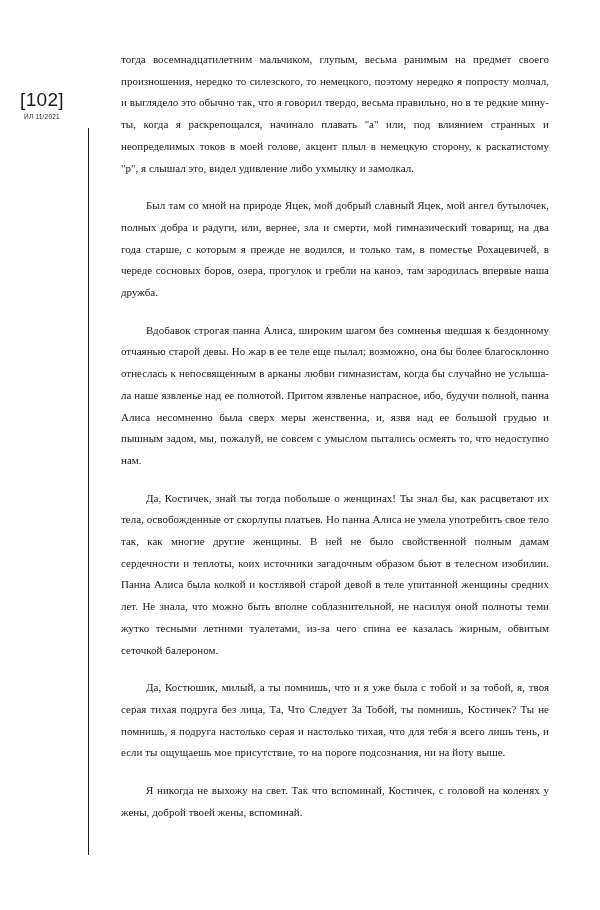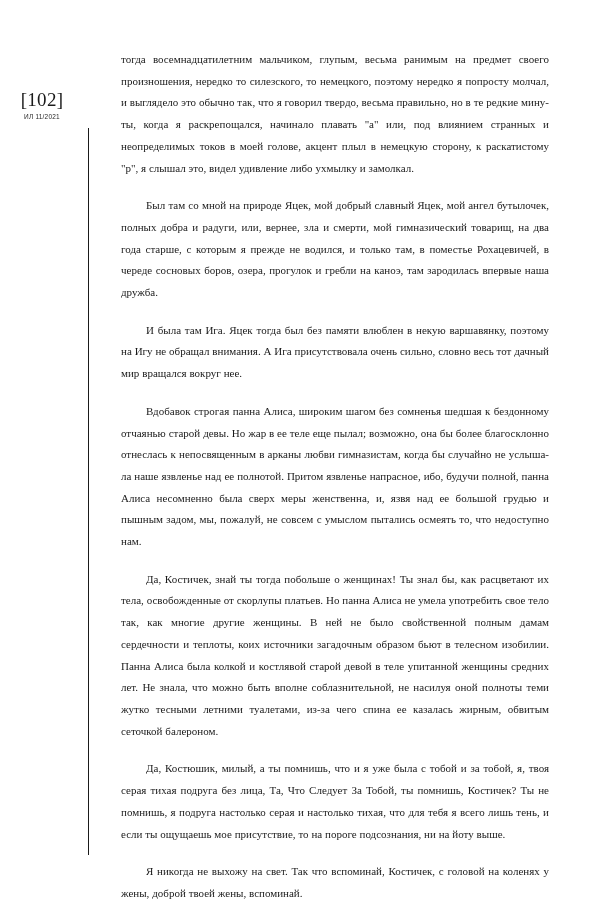--- a/index.html
+++ b/index.html
@@ -24,21 +24,21 @@
 
   
   .folio {
     position: absolute;
     left: 0;
     top: 90px;
     width: 84px;
     text-align: center;
   }
   .folio-number {
-    font-family: Liberation Serif, serif;
+    font-family: Liberation Sans, sans-serif;
     font-size: 19px;
     line-height: 1;
     color: #1a1a1a;
     letter-spacing: 0.3px;
   }
   .folio-issue {
     margin-top: 5px;
     font-family: "Liberation Sans", "DejaVu Sans", sans-serif;
     font-size: 6.5px;
     line-height: 1;
@@ -85,21 +85,20 @@
   <div class="folio">
     <div class="folio-number">[102]</div>
     <div class="folio-issue">ИЛ 11/2021</div>
   </div>
 
   <div class="margin-rule"></div>
 
   <div class="textcol">
     <p class="para first">тогда восемнадцатилетним мальчиком, глупым, весьма ранимым на предмет своего произношения, нередко то силезского, то немецко­го, поэтому нередко я попросту молчал, и выглядело это обычно так, что я говорил твердо, весьма правильно, но в те редкие мину­ты, когда я раскрепощался, начинало плавать "а" или, под влияни­ем странных и неопределимых токов в моей голове, акцент плыл в немецкую сторону, к раскатистому "р", я слышал это, видел удивле­ние либо ухмылку и замолкал.</p>
     <p class="para">Был там со мной на природе Яцек, мой добрый славный Яцек, мой ангел бутылочек, полных добра и радуги, или, вернее, зла и смерти, мой гимназический товарищ, на два года старше, с кото­рым я прежде не водился, и только там, в поместье Рохацевичей, в череде сосновых боров, озера, прогулок и гребли на каноэ, там за­родилась впервые наша дружба.</p>
-    <p class="para">И была там Ига. Яцек тогда был без памяти влюблен в некую вар­шавянку, поэтому на Игу не обращал внимания. А Ига присутствова­ла очень сильно, словно весь тот дачный мир вращался вокруг нее.</p>
     <p class="para">Вдобавок строгая панна Алиса, широким шагом без сомненья шедшая к бездонному отчаянью старой девы. Но жар в ее теле еще пылал; возможно, она бы более благосклонно отнеслась к непосвя­щенным в арканы любви гимназистам, когда бы случайно не услыша­ла наше язвленье над ее полнотой. Притом язвленье напрасное, ибо, будучи полной, панна Алиса несомненно была сверх меры женствен­на, и, язвя над ее большой грудью и пышным задом, мы, пожалуй, не совсем с умыслом пытались осмеять то, что недоступно нам.</p>
     <p class="para">Да, Костичек, знай ты тогда побольше о женщинах! Ты знал бы, как расцветают их тела, освобожденные от скорлупы платьев. Но панна Алиса не умела употребить свое тело так, как многие другие женщины. В ней не было свойственной полным дамам сердечности и теплоты, коих источники загадочным образом бьют в телесном изобилии. Панна Алиса была колкой и костлявой старой девой в те­ле упитанной женщины средних лет. Не знала, что можно быть вполне соблазнительной, не насилуя оной полноты теми жутко тес­ными летними туалетами, из-за чего спина ее казалась жирным, об­витым сеточкой балероном.</p>
     <p class="para">Да, Костюшик, милый, а ты помнишь, что и я уже была с тобой и за тобой, я, твоя серая тихая подруга без лица, Та, Что Следует За То­бой, ты помнишь, Костичек? Ты не помнишь, я подруга настолько се­рая и настолько тихая, что для тебя я всего лишь тень, и если ты ощу­щаешь мое присутствие, то на пороге подсознания, ни на йоту выше.</p>
     <p class="para">Я никогда не выхожу на свет. Так что вспоминай, Костичек, с головой на коленях у жены, доброй твоей жены, вспоминай.</p>
 
   </div>
 
 </div>
 
 </body></html>

